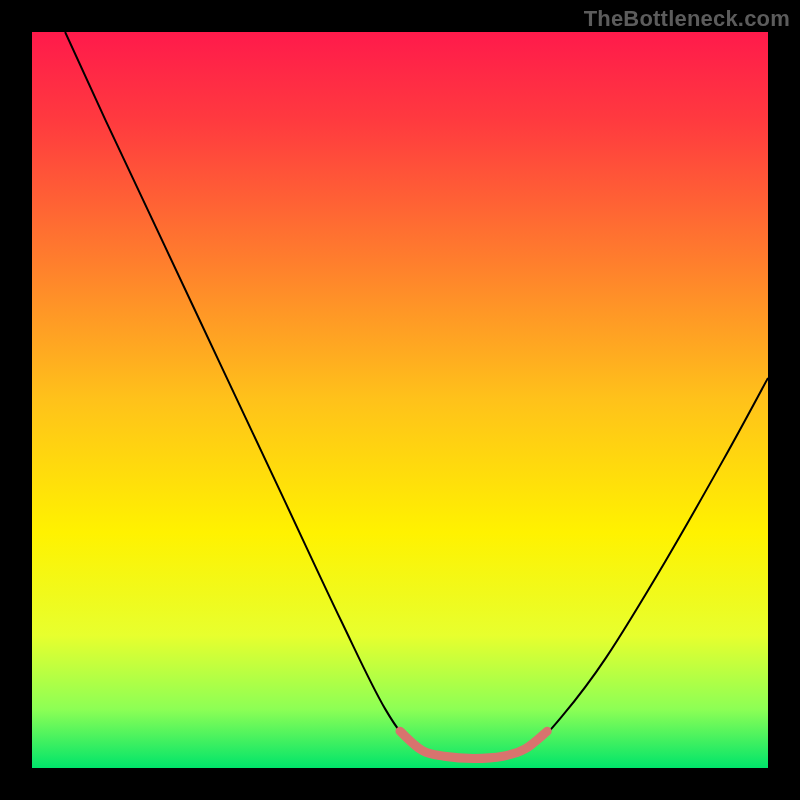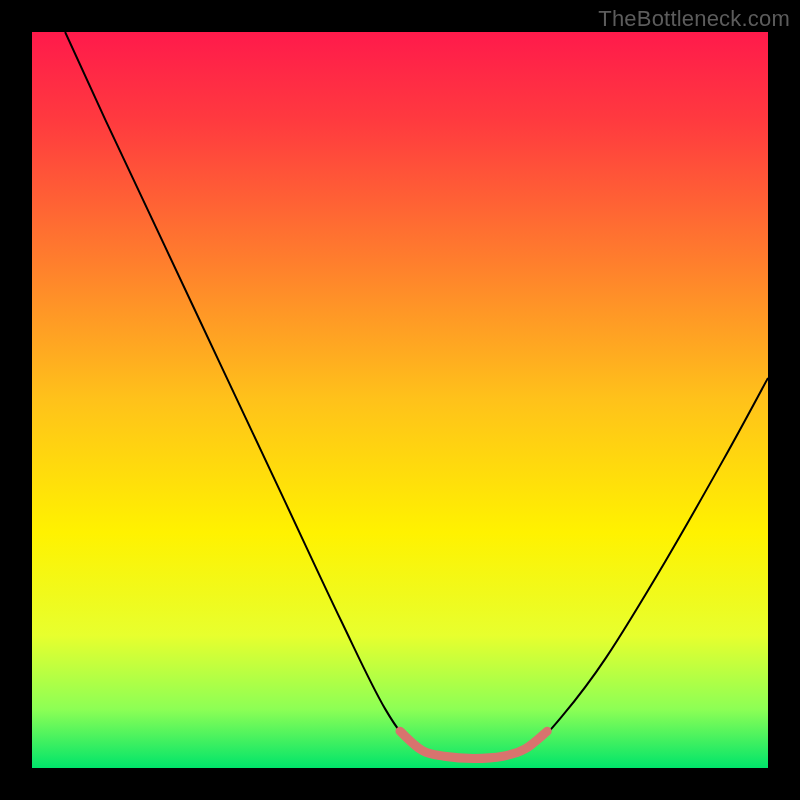--- a/index.html
+++ b/index.html
@@ -9,21 +9,21 @@
     width: 800px;
     height: 800px;
     background: #000;
   }
   .watermark {
     position: absolute;
     top: 6px;
     right: 10px;
     font-family: Arial, Helvetica, sans-serif;
     font-size: 22px;
-    font-weight: 400;
+    font-weight: 700;
     color: #5c5c5c;
     letter-spacing: 0.2px;
     z-index: 10;
   }
   .plot-area {
     position: absolute;
     left: 32px;
     top: 32px;
     width: 736px;
     height: 736px;

